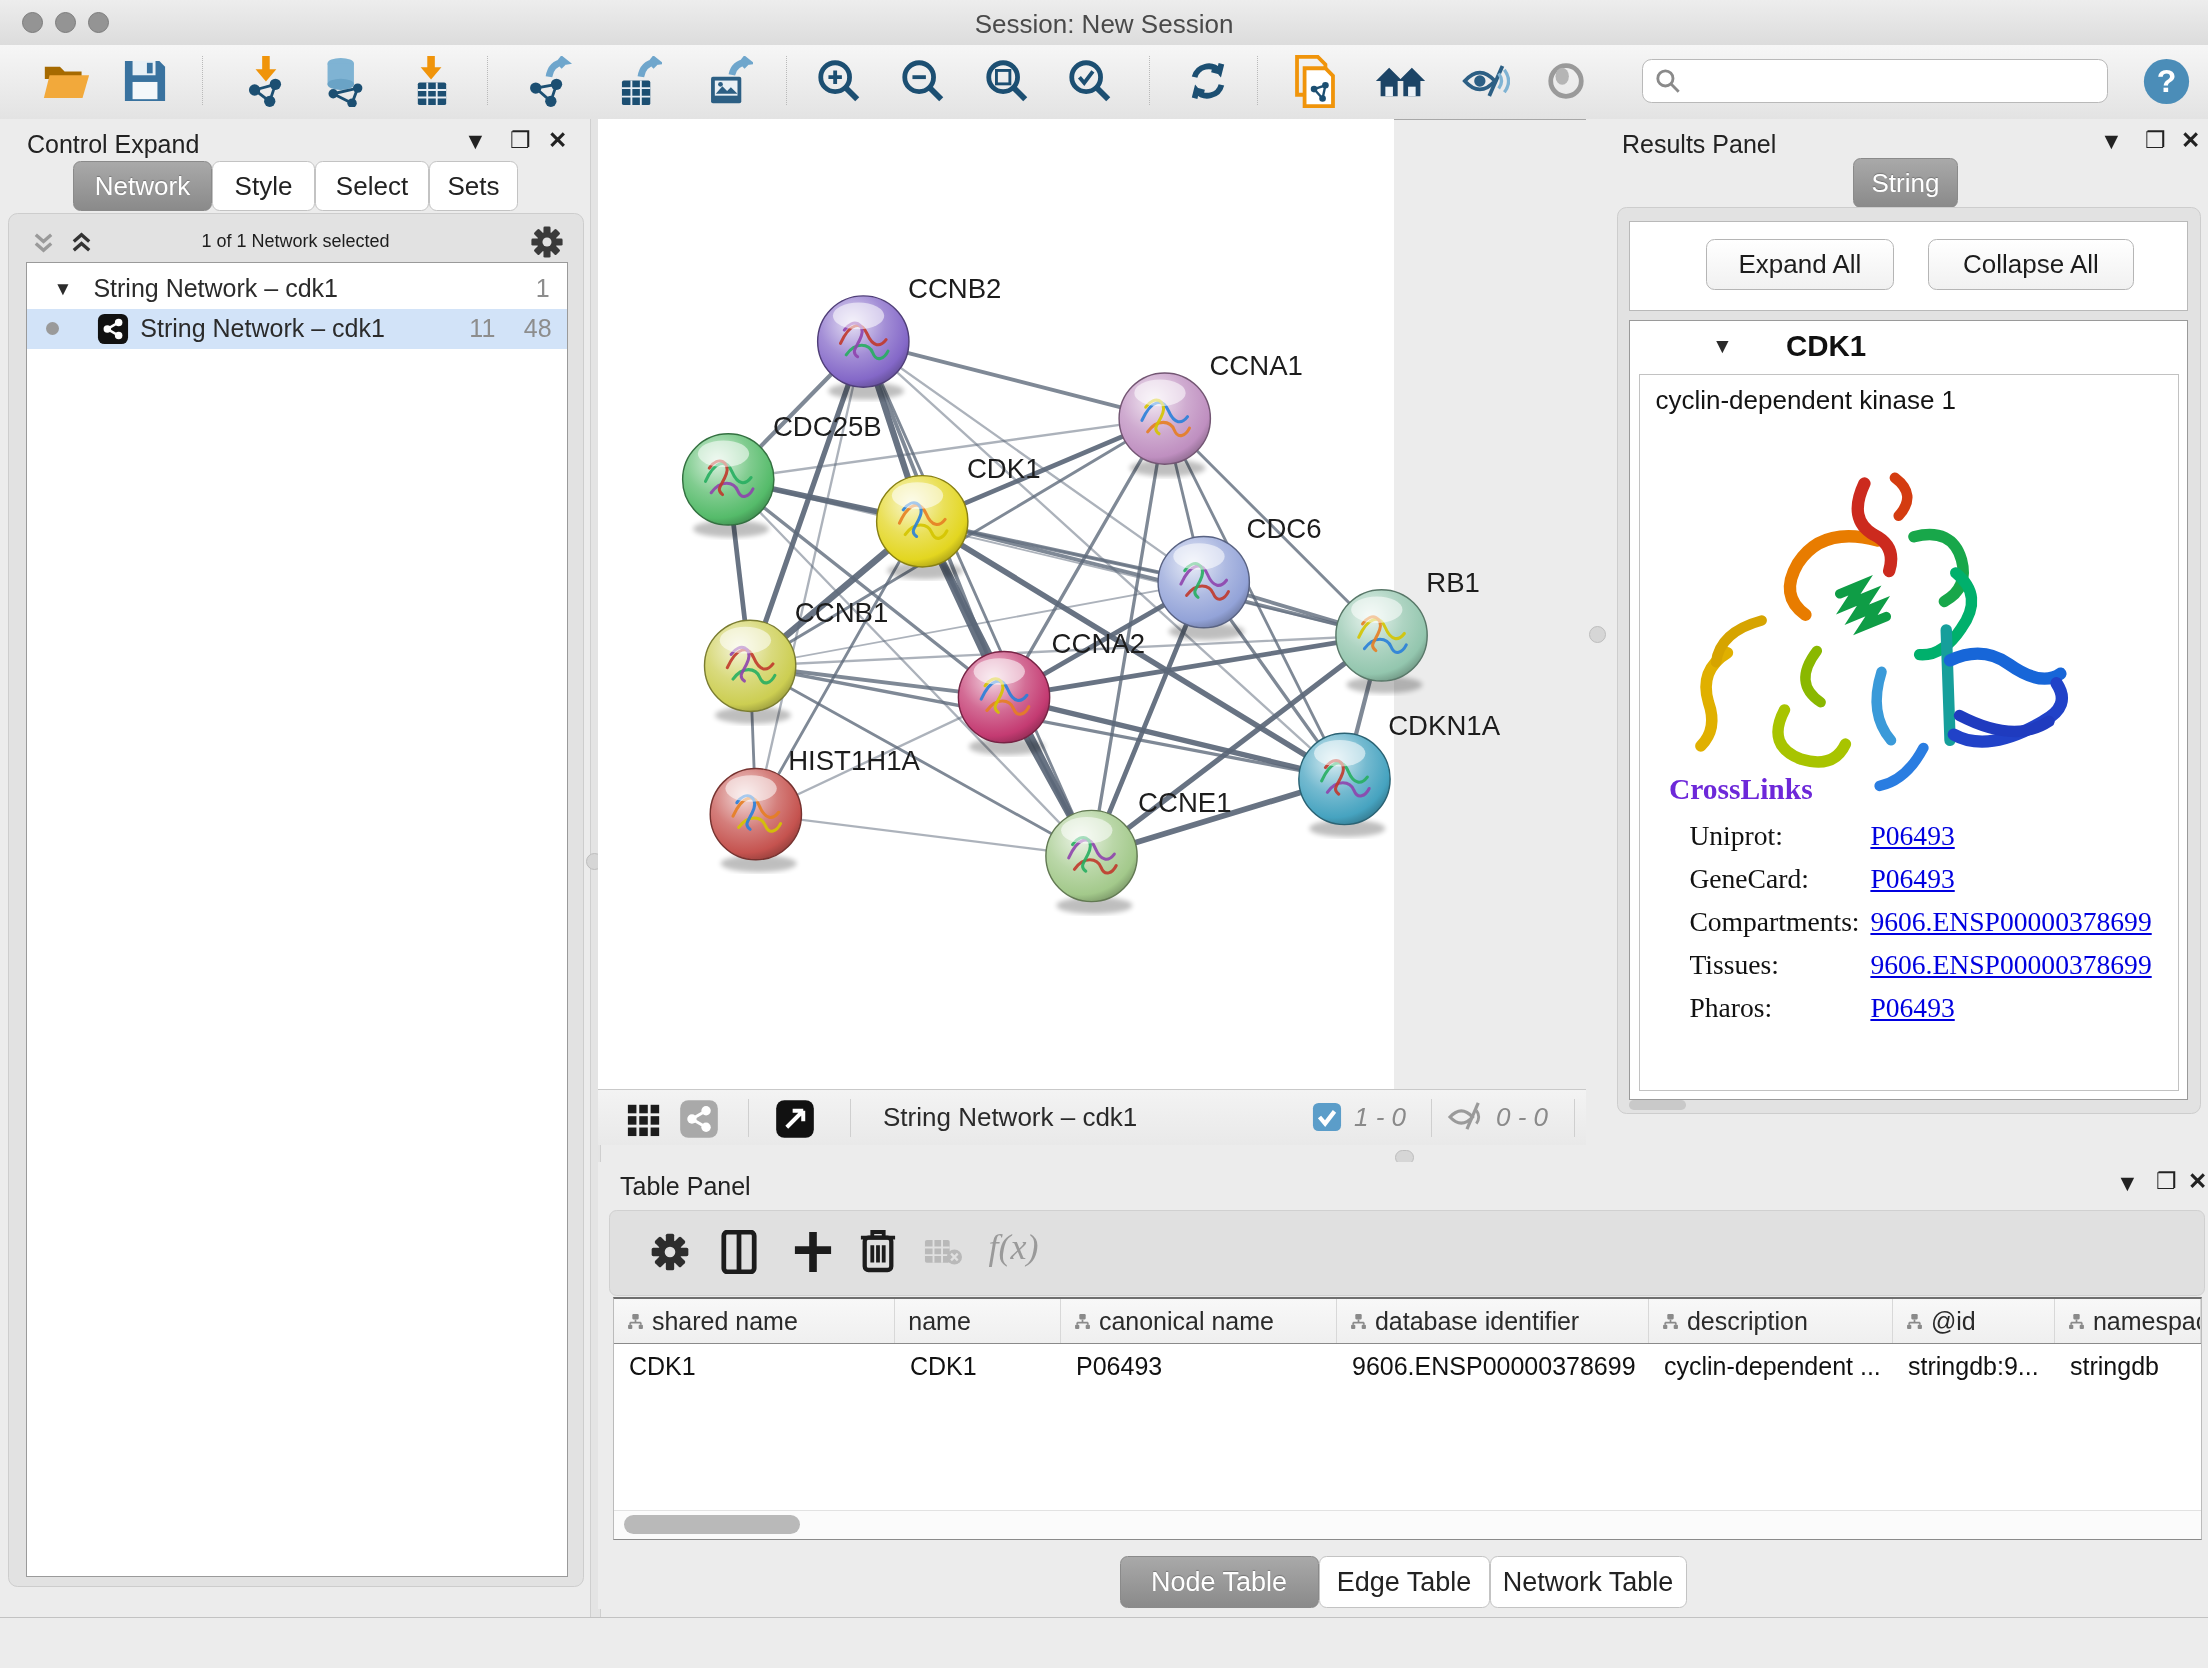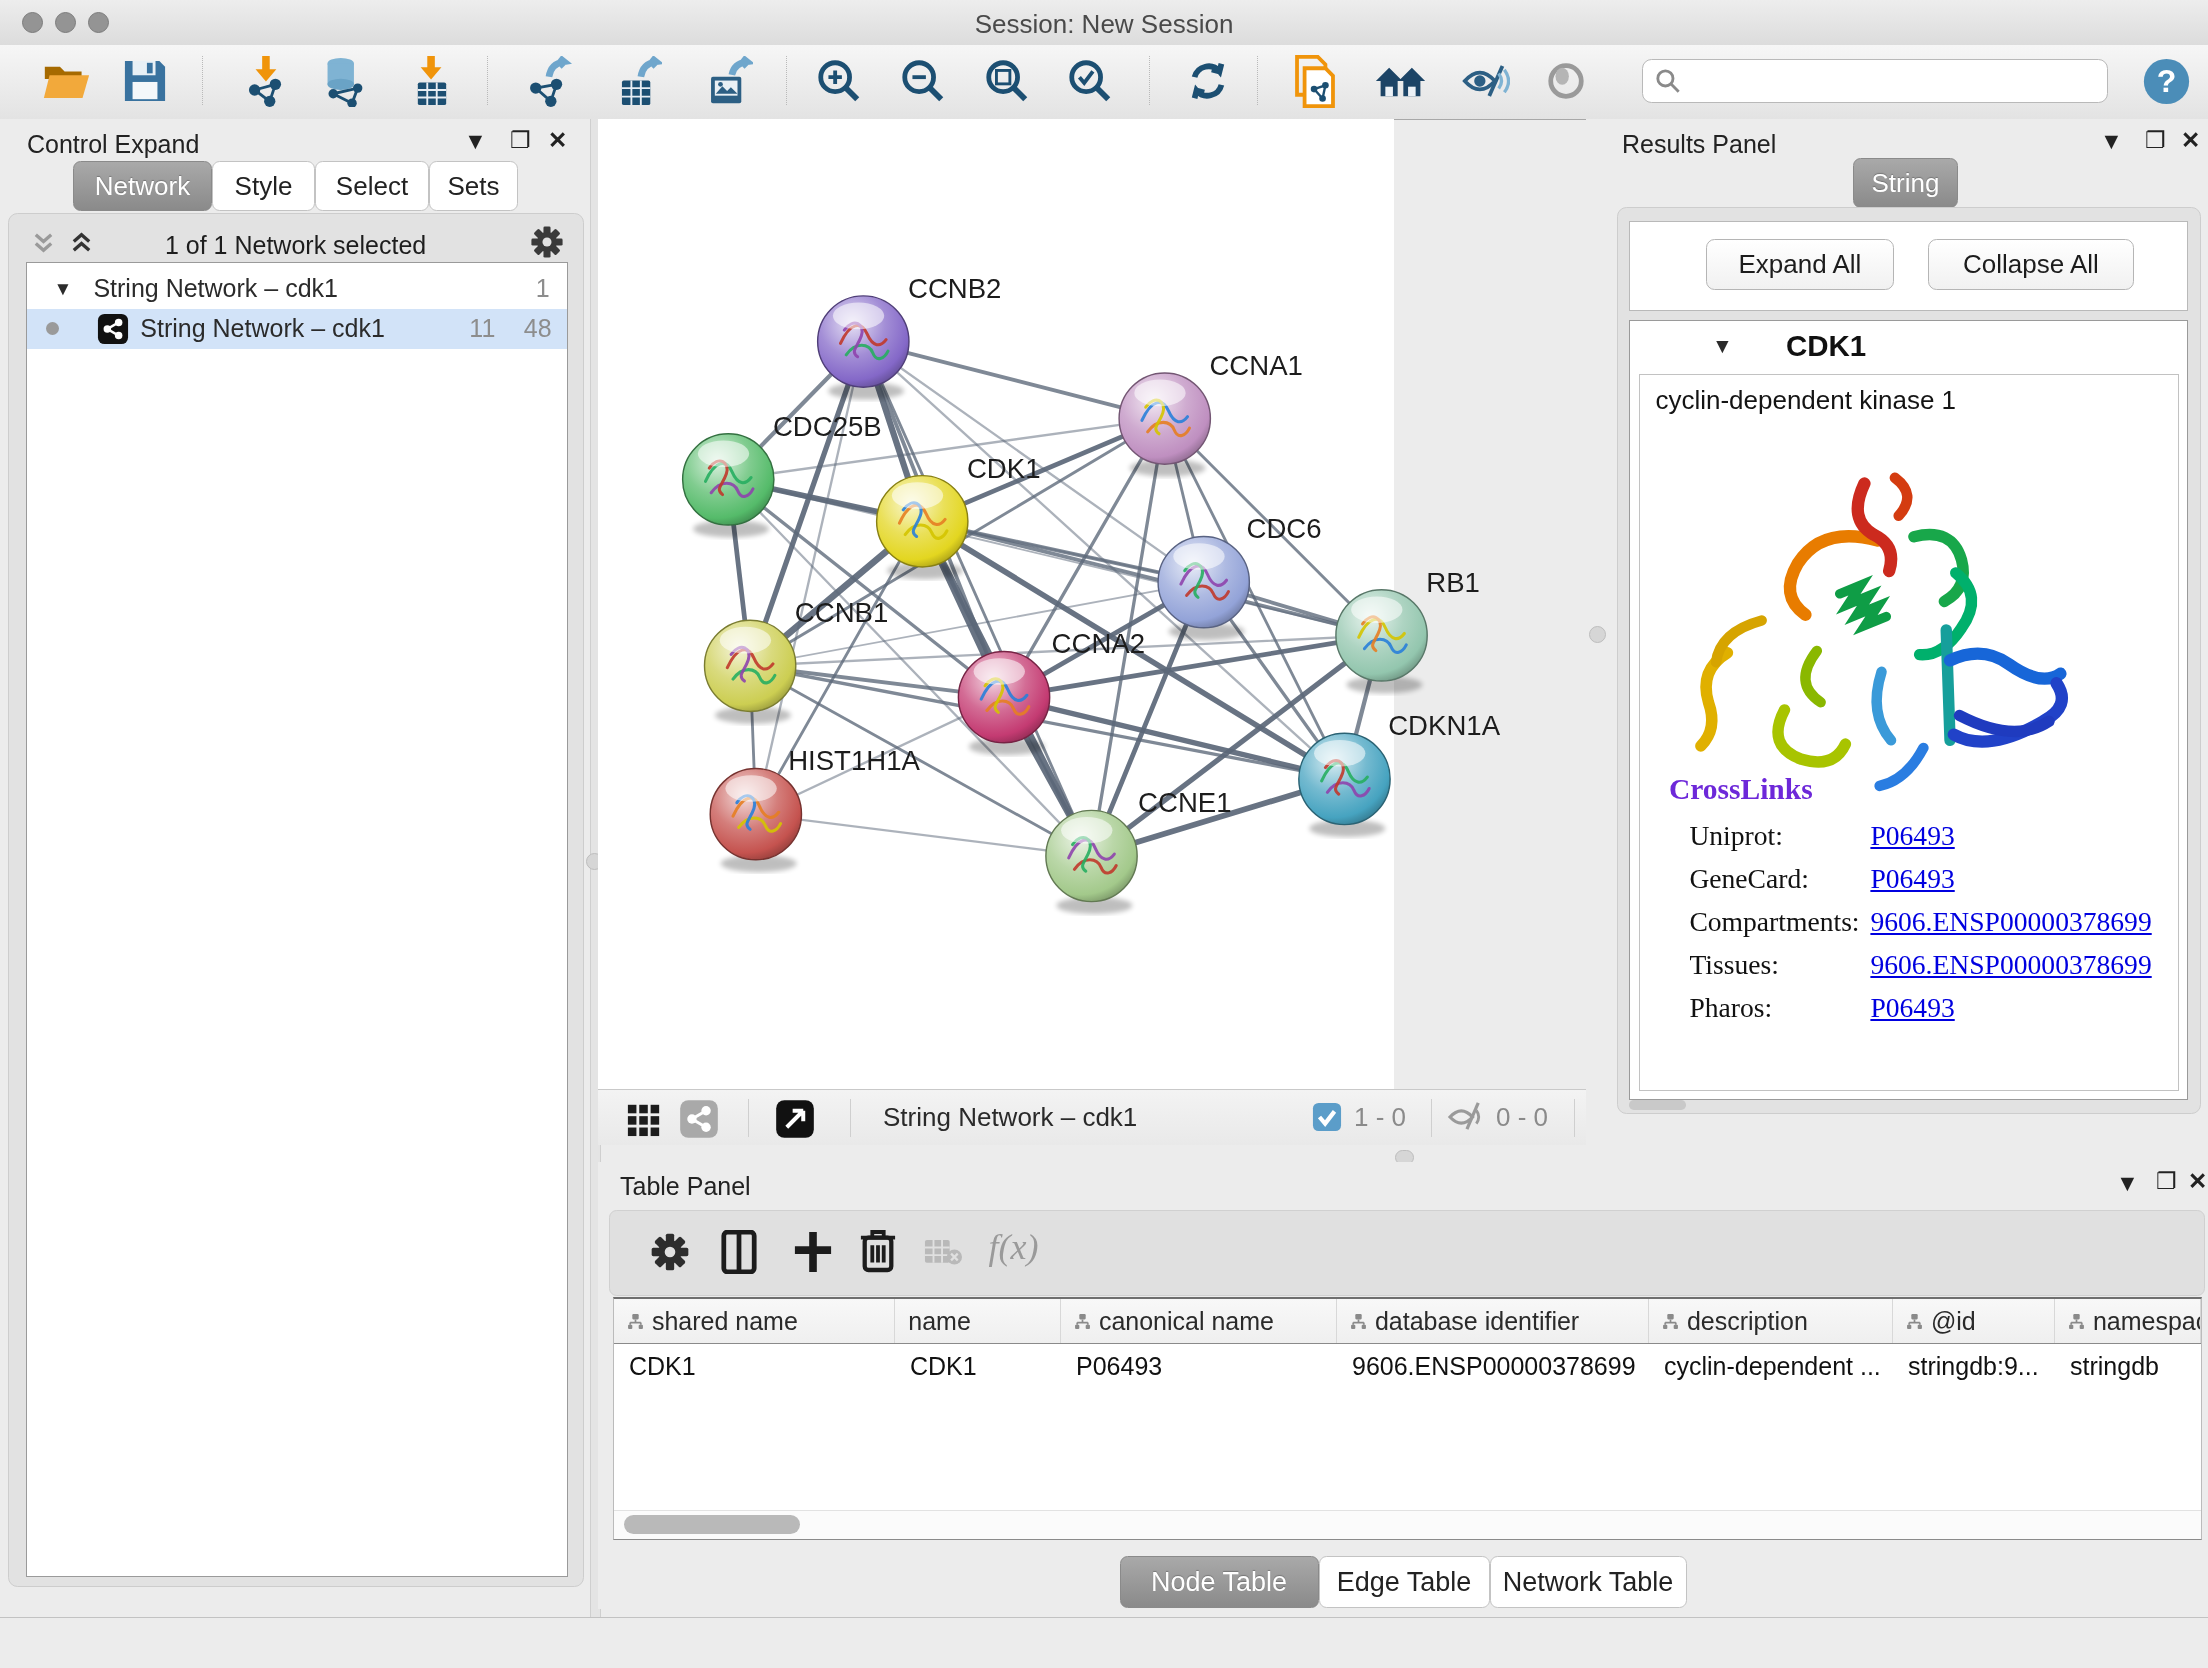--- a/index.html
+++ b/index.html
@@ -31,21 +31,21 @@
   .whitebox{background:#fff;border:1px solid #9a9a9a;}
   .btn{background:linear-gradient(#ffffff,#f1f1f1);border:1px solid #b5b5b5;border-radius:8.6px;
        font-size:26px;color:#1c1c1c;display:flex;align-items:center;justify-content:center;cursor:default;}
   
   .treerow{display:flex;align-items:center;font-size:25px;height:40px;}
   .row-selected{background:#d2e3f8;}
   .count{color:#8d8d8d;}
   
   .netfooter{background:linear-gradient(#f3f3f3,#e9e9e9);border-top:1px solid #c9c9c9;}
   .vline{width:0;height:38px;border-left:1px solid #cfcfcf;top:8.6px;}
-  .fc-count{font-size:26px;color:#8a8a8a;}
+  .fc-count{font-size:26px;color:#8a8a8a;font-style:italic;}
   
   .serif{font-family:"Liberation Serif",serif;}
   .xrow{display:flex;font-size:27.6px;height:43px;align-items:center;}
   .xlabel{width:181px;color:#111;}
   .xvalue{color:#0000e0;text-decoration:underline;cursor:pointer;}
   
   .th{display:flex;align-items:center;box-sizing:border-box;padding-left:13.3px;font-size:25px;color:#2a2a2a;
       border-right:1px solid #d8d8d8;height:44px;overflow:hidden;white-space:nowrap;}
   .td{display:flex;align-items:center;box-sizing:border-box;padding-left:15px;font-size:25px;color:#111;
       height:44px;overflow:hidden;white-space:nowrap;}
@@ -233,21 +233,21 @@
     <div class="abs" id="cp-tabs" style="left: 0px; top: 42px; width: 590px; height: 48px; padding-left: 73px;"><span class="tab active" style="width: 139px;">Network</span><span class="tab" style="width: 103px;">Style</span><span class="tab" style="width: 114px;">Select</span><span class="tab" style="width: 89px;">Sets</span></div>
     <div class="abs graybox" style="left:7.6px;top:94px;width:574px;height:1372px">
       <span class="abs" style="left:21px;top:17px">
         <svg width="27" height="25" viewBox="0 0 28 26">
             <path d="M6 4 l8 7 8-7 M6 13 l8 7 8-7" stroke="#9a9a9a" stroke-width="3.5" fill="none"></path>
           </svg></span>
       <span class="abs" style="left:59px;top:17px">
         <svg width="27" height="25" viewBox="0 0 28 26">
             <path d="M6 11 l8-7 8 7 M6 20 l8-7 8 7" stroke="#333" stroke-width="3.5" fill="none"></path>
           </svg></span>
-      <span class="abs" style="left:0;top:17px;width:574px;text-align:center;font-size:25px;color:#1d1d1d">1 of 1 Network selected</span>
+      <span class="abs" style="left:0;top:17px;width:574px;text-align:center;font-size:18px;color:#1d1d1d">1 of 1 Network selected</span>
       <span class="abs" style="left:521px;top:11.4px">
         <svg width="34" height="34" viewBox="0 0 24 24">
             <g fill="#3a3a3a">
               <rect x="9.5" y="1" width="5" height="22" rx="1"></rect>
               <rect x="1" y="9.5" width="22" height="5" rx="1"></rect>
               <rect x="9.5" y="1" width="5" height="22" rx="1" transform="rotate(45 12 12)"></rect>
               <rect x="9.5" y="1" width="5" height="22" rx="1" transform="rotate(-45 12 12)"></rect>
               <circle cx="12" cy="12" r="7"></circle>
             </g>
             <circle cx="12" cy="12" r="3.2" fill="#e2e2e2"></circle>

